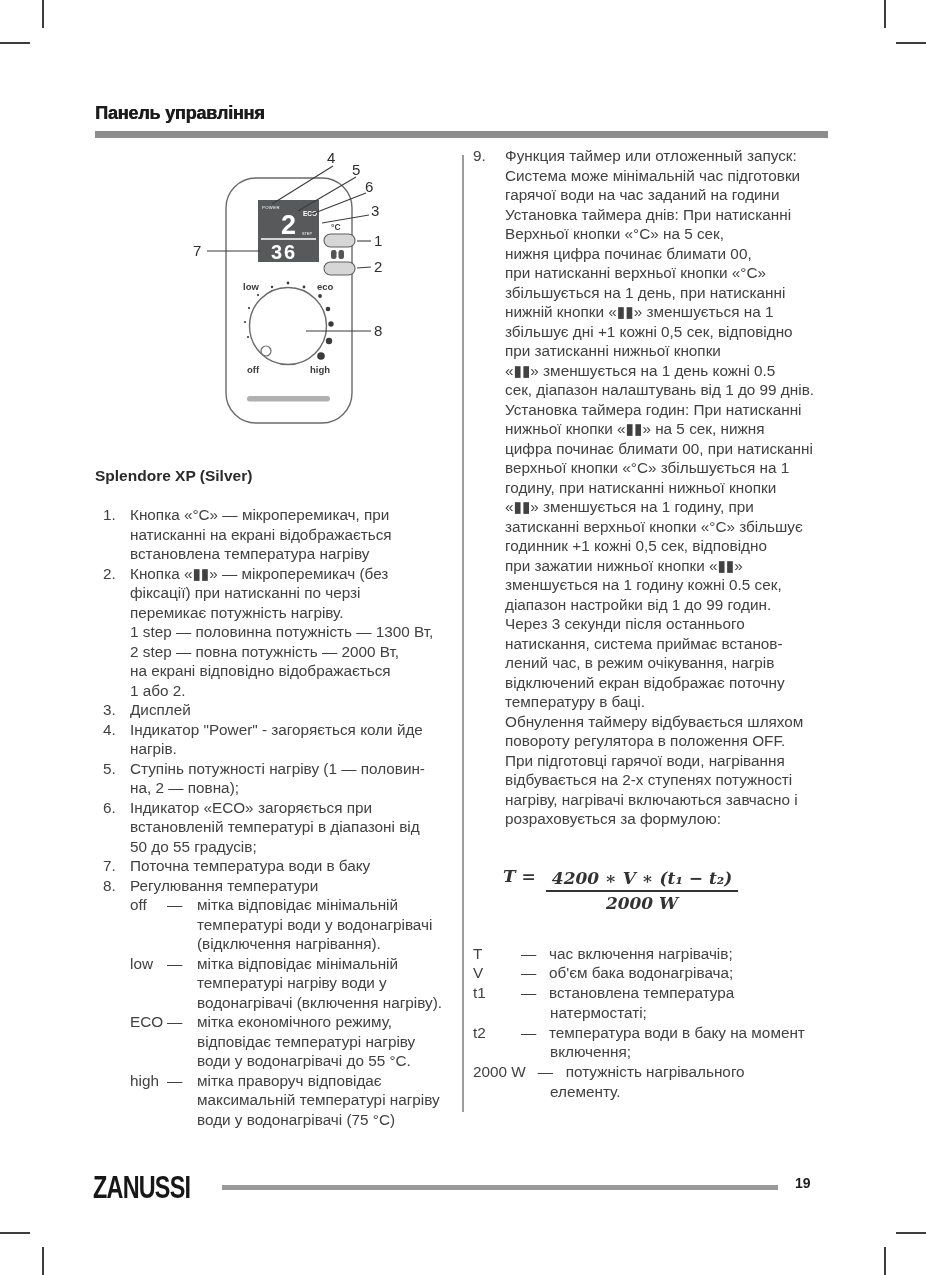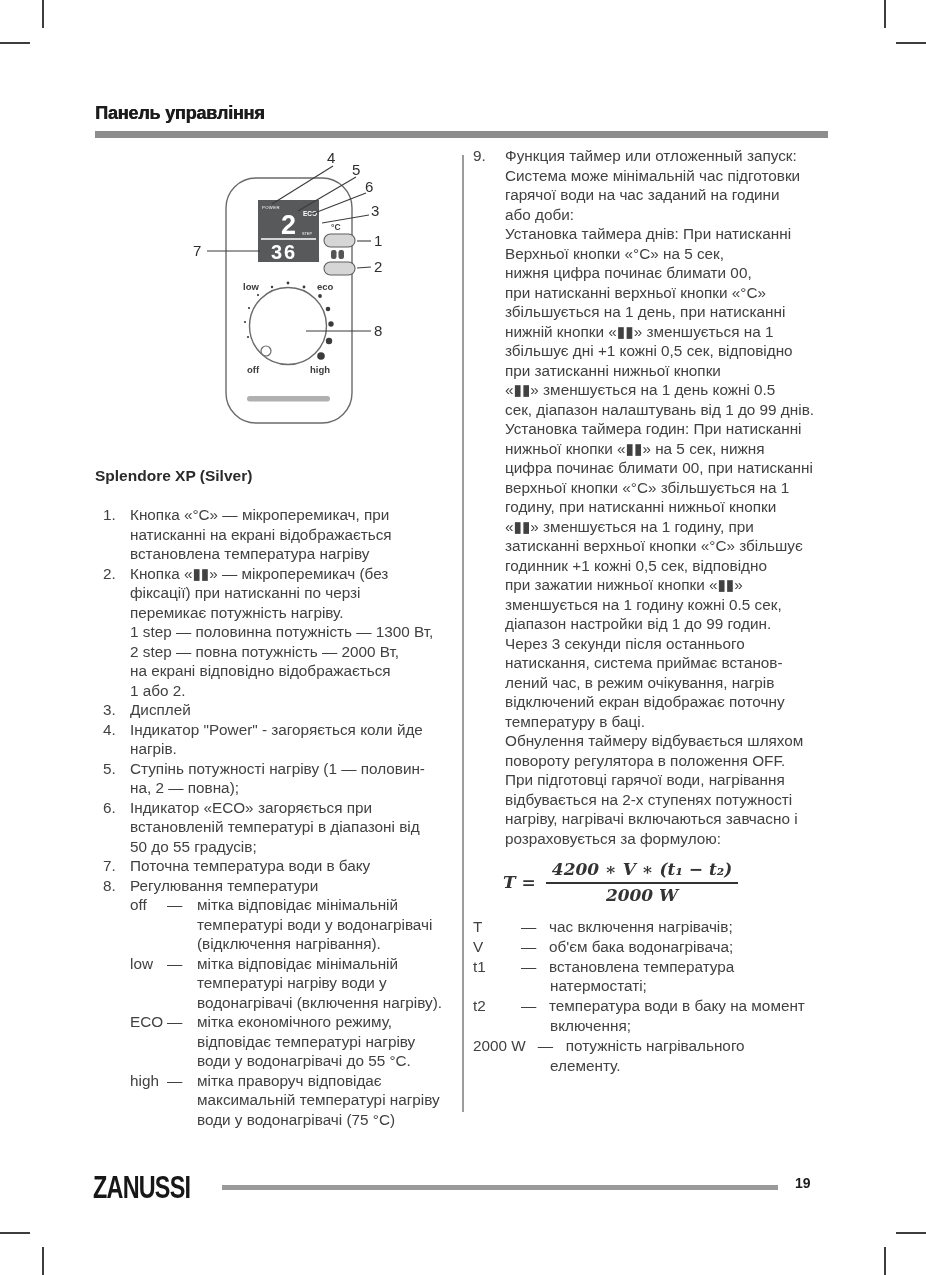--- a/index.html
+++ b/index.html
@@ -16,21 +16,21 @@
   .subtitle{position:absolute;left:95px;top:467px;font-size:15.5px;font-weight:bold;color:#2a2a2a;}
   .col-left{position:absolute;left:103px;top:505px;width:356px;font-size:15.3px;line-height:19.5px;}
   .col-right{position:absolute;left:473px;top:146px;width:420px;font-size:15.3px;line-height:19.5px;}
   .item{position:relative;padding-left:27px;}
   .col-right .item{padding-left:32px;}
   .num{position:absolute;left:0;top:0;}
   .line{white-space:nowrap;}
   .sub-label{display:inline-block;min-width:37px;}
   .sub-dash{display:inline-block;width:15px;margin-right:15px;}
   .sub-cont{padding-left:67px;}
-  .legend{margin-top:12px;line-height:19.8px;}
+  .legend{margin-top:30px;line-height:19.8px;}
   .legend-term{display:inline-block;min-width:36px;}
   .legend-dash{display:inline-block;width:16px;margin:0 12px;}
   .legend-cont{padding-left:77px;}
   
   .formula{margin:12px 0 0 30px;display:inline-flex;align-items:center;
            font-family:"DejaVu Serif",serif;font-style:italic;font-weight:bold;
            font-size:17px;color:#333;}
   .frac{display:inline-block;text-align:center;margin-left:10px;}
   .frac .top{padding:0 6px 2px 6px;border-bottom:2px solid #333;}
   .frac .bot{padding-top:2px;}
@@ -185,21 +185,20 @@
         <div class="line sub-cont">води у водонагрівачі (75 °C)</div>
       </div>
     </div>
 
   <div class="col-right">
     <div class="item" id="right-item">
       <span class="num">9.</span>
     <div class="line">Функция таймер или отложенный запуск:</div>
         <div class="line">Система може мінімальній час підготовки</div>
         <div class="line">гарячої води на час заданий на години</div>
-        <div class="line">або доби:</div>
         <div class="line">Установка таймера днів: При натисканні</div>
         <div class="line">Верхньої кнопки «°C» на 5 сек,</div>
         <div class="line">нижня цифра починає блимати 00,</div>
         <div class="line">при натисканні верхньої кнопки «°C»</div>
         <div class="line">збільшується на 1 день, при натисканні</div>
         <div class="line">нижній кнопки «▮▮» зменшується на 1</div>
         <div class="line">збільшує дні +1 кожні 0,5 сек, відповідно</div>
         <div class="line">при затисканні нижньої кнопки</div>
         <div class="line">«▮▮» зменшується на 1 день кожні 0.5</div>
         <div class="line">сек, діапазон налаштувань від 1 до 99 днів.</div>
@@ -222,21 +221,21 @@
         <div class="line">Обнулення таймеру відбувається шляхом</div>
         <div class="line">повороту регулятора в положення OFF.</div>
         <div class="line">При підготовці гарячої води, нагрівання</div>
         <div class="line">відбувається на 2-х ступенях потужності</div>
         <div class="line">нагріву, нагрівачі включаються завчасно і</div>
         <div class="line">розраховується за формулою:</div>
       </div>
     <div class="formula">
       <span>T =</span>
       <span class="frac">
-        <span class="top" style="display:block;">4200 ∗ V ∗ (t₁ − t₂)</span>
+        <span class="top" style="display:block;margin-top:28px;">4200 ∗ V ∗ (t₁ − t₂)</span>
         <span class="bot" style="display:block;">2000 W</span>
       </span>
     </div>
     <div class="legend" id="legend">
         <div class="line"><span class="legend-term">T</span><span class="legend-dash">—</span><span>час включення нагрівачів;</span></div>
         <div class="line"><span class="legend-term">V</span><span class="legend-dash">—</span><span>об'єм бака водонагрівача;</span></div>
         <div class="line"><span class="legend-term">t1</span><span class="legend-dash">—</span><span>встановлена температура</span></div>
         <div class="line legend-cont">натермостаті;</div>
         <div class="line"><span class="legend-term">t2</span><span class="legend-dash">—</span><span>температура води в баку на момент</span></div>
         <div class="line legend-cont">включення;</div>

